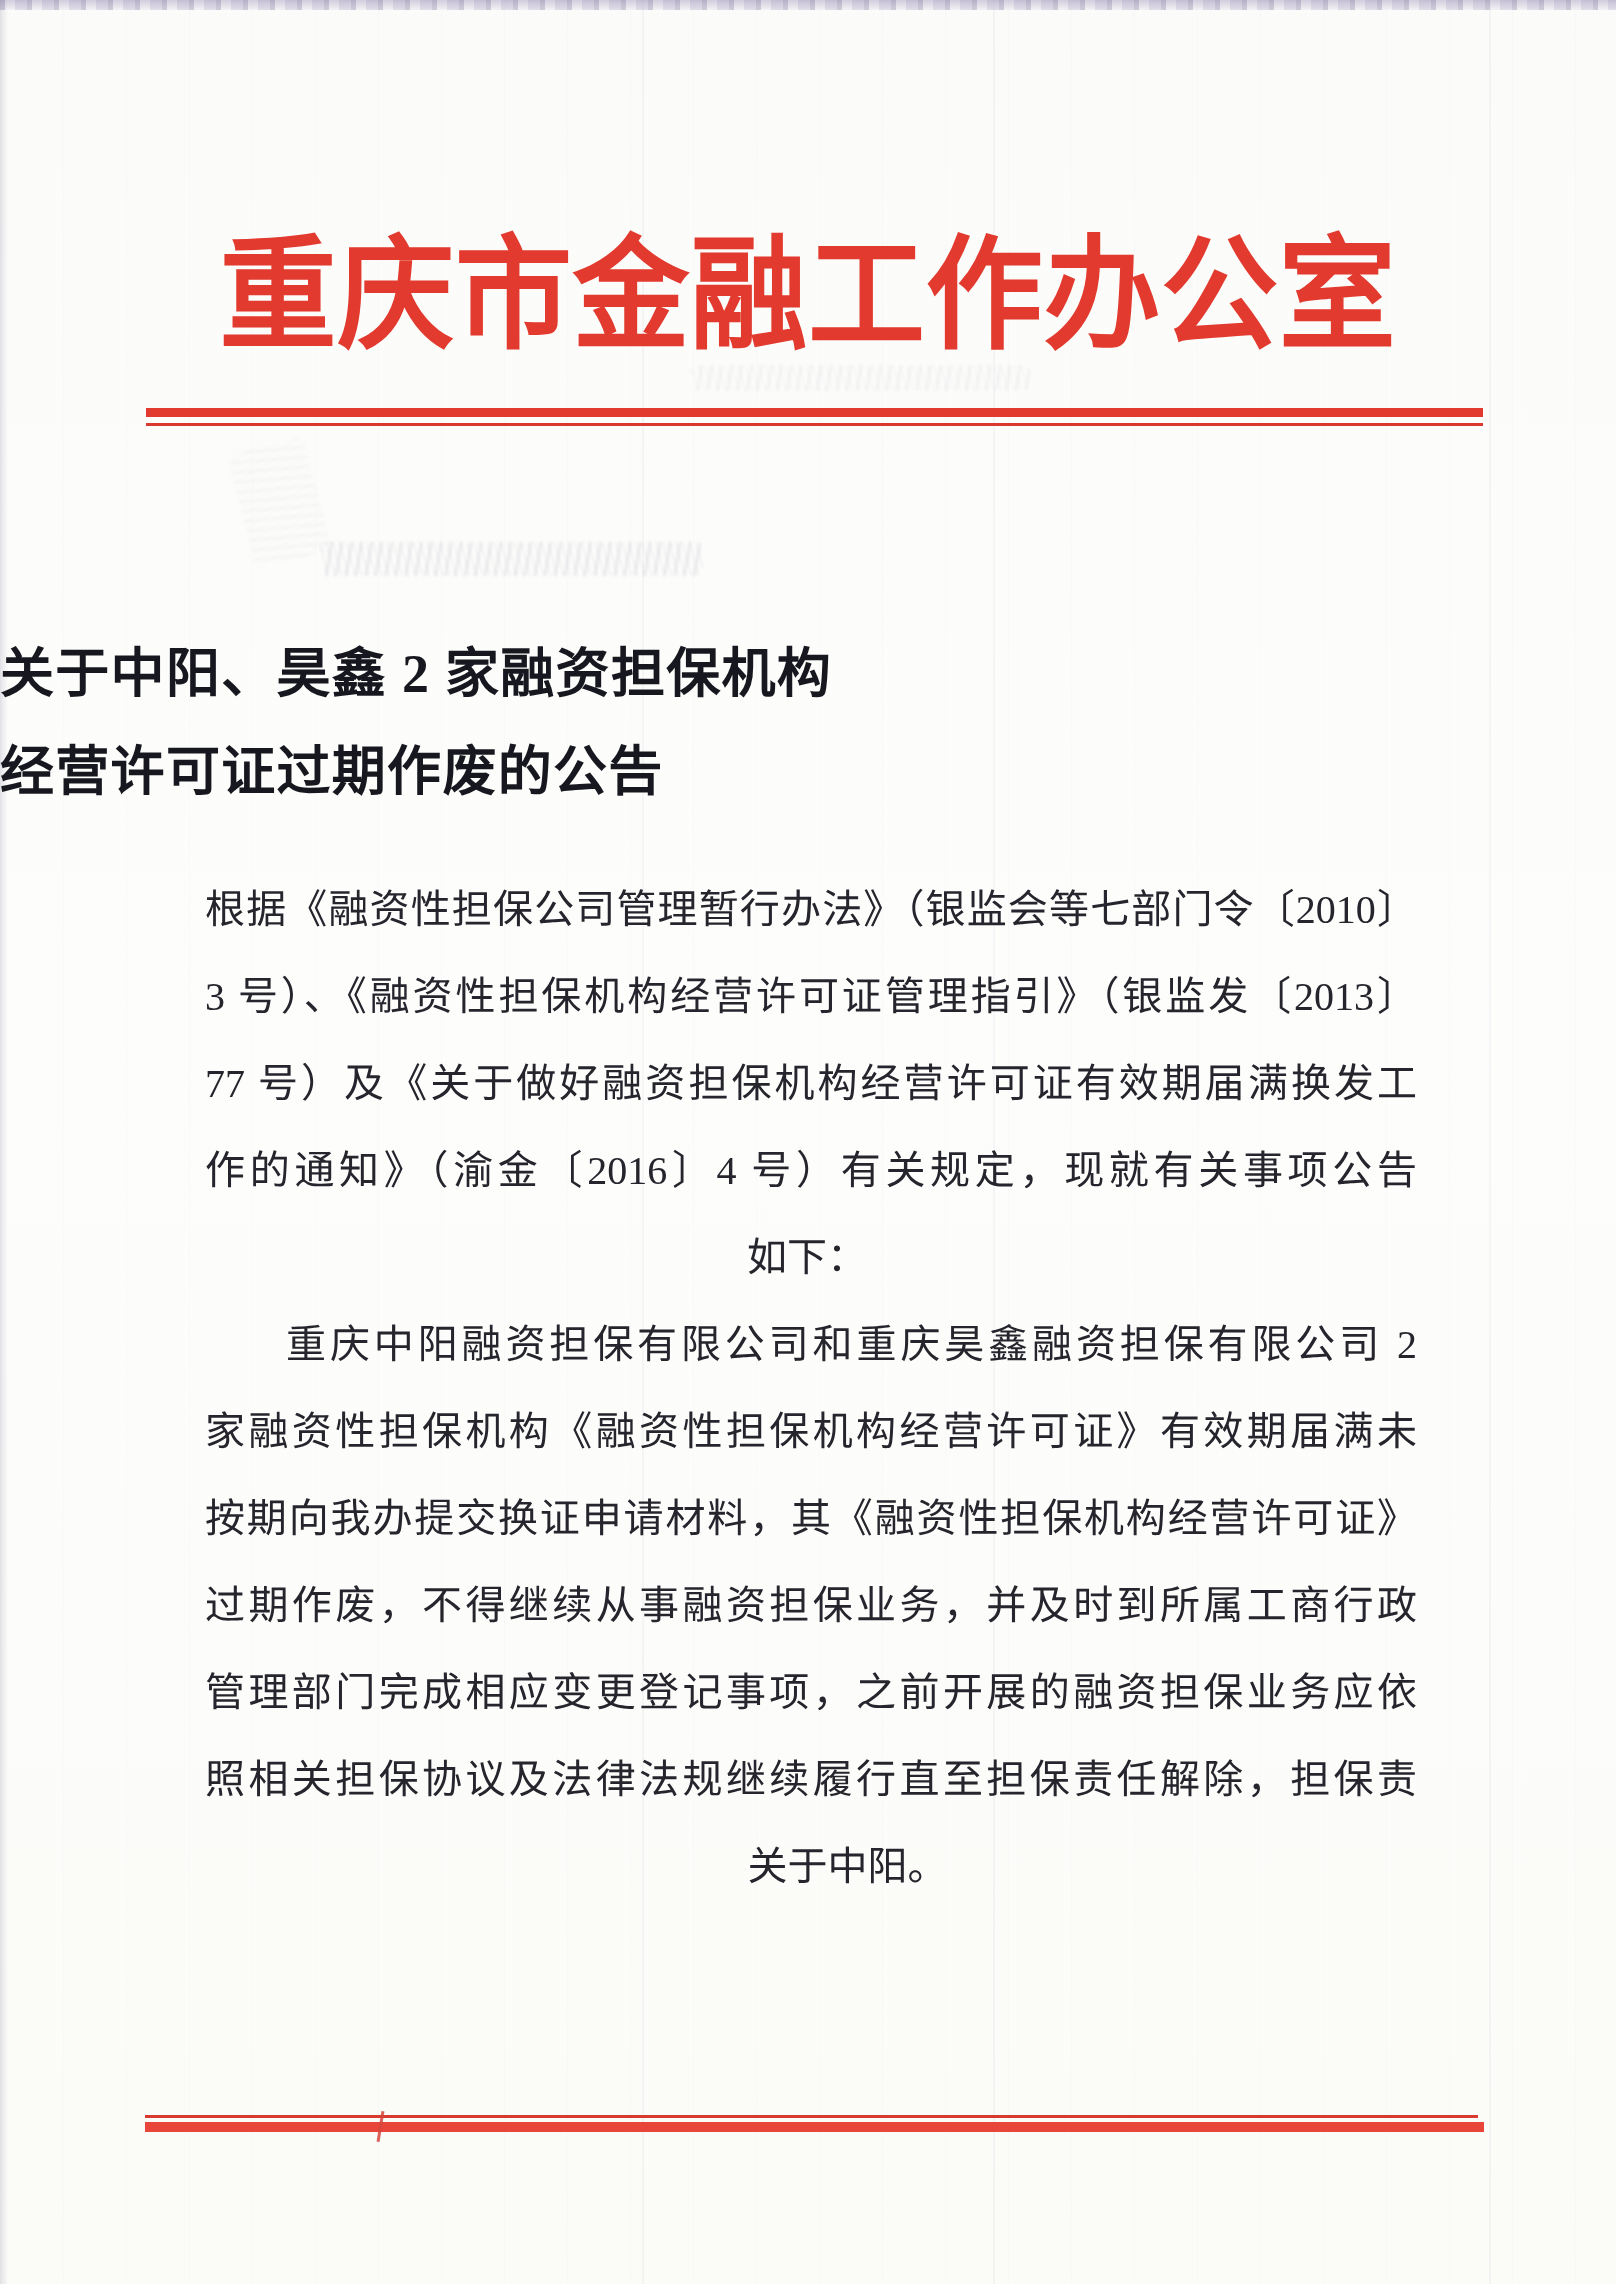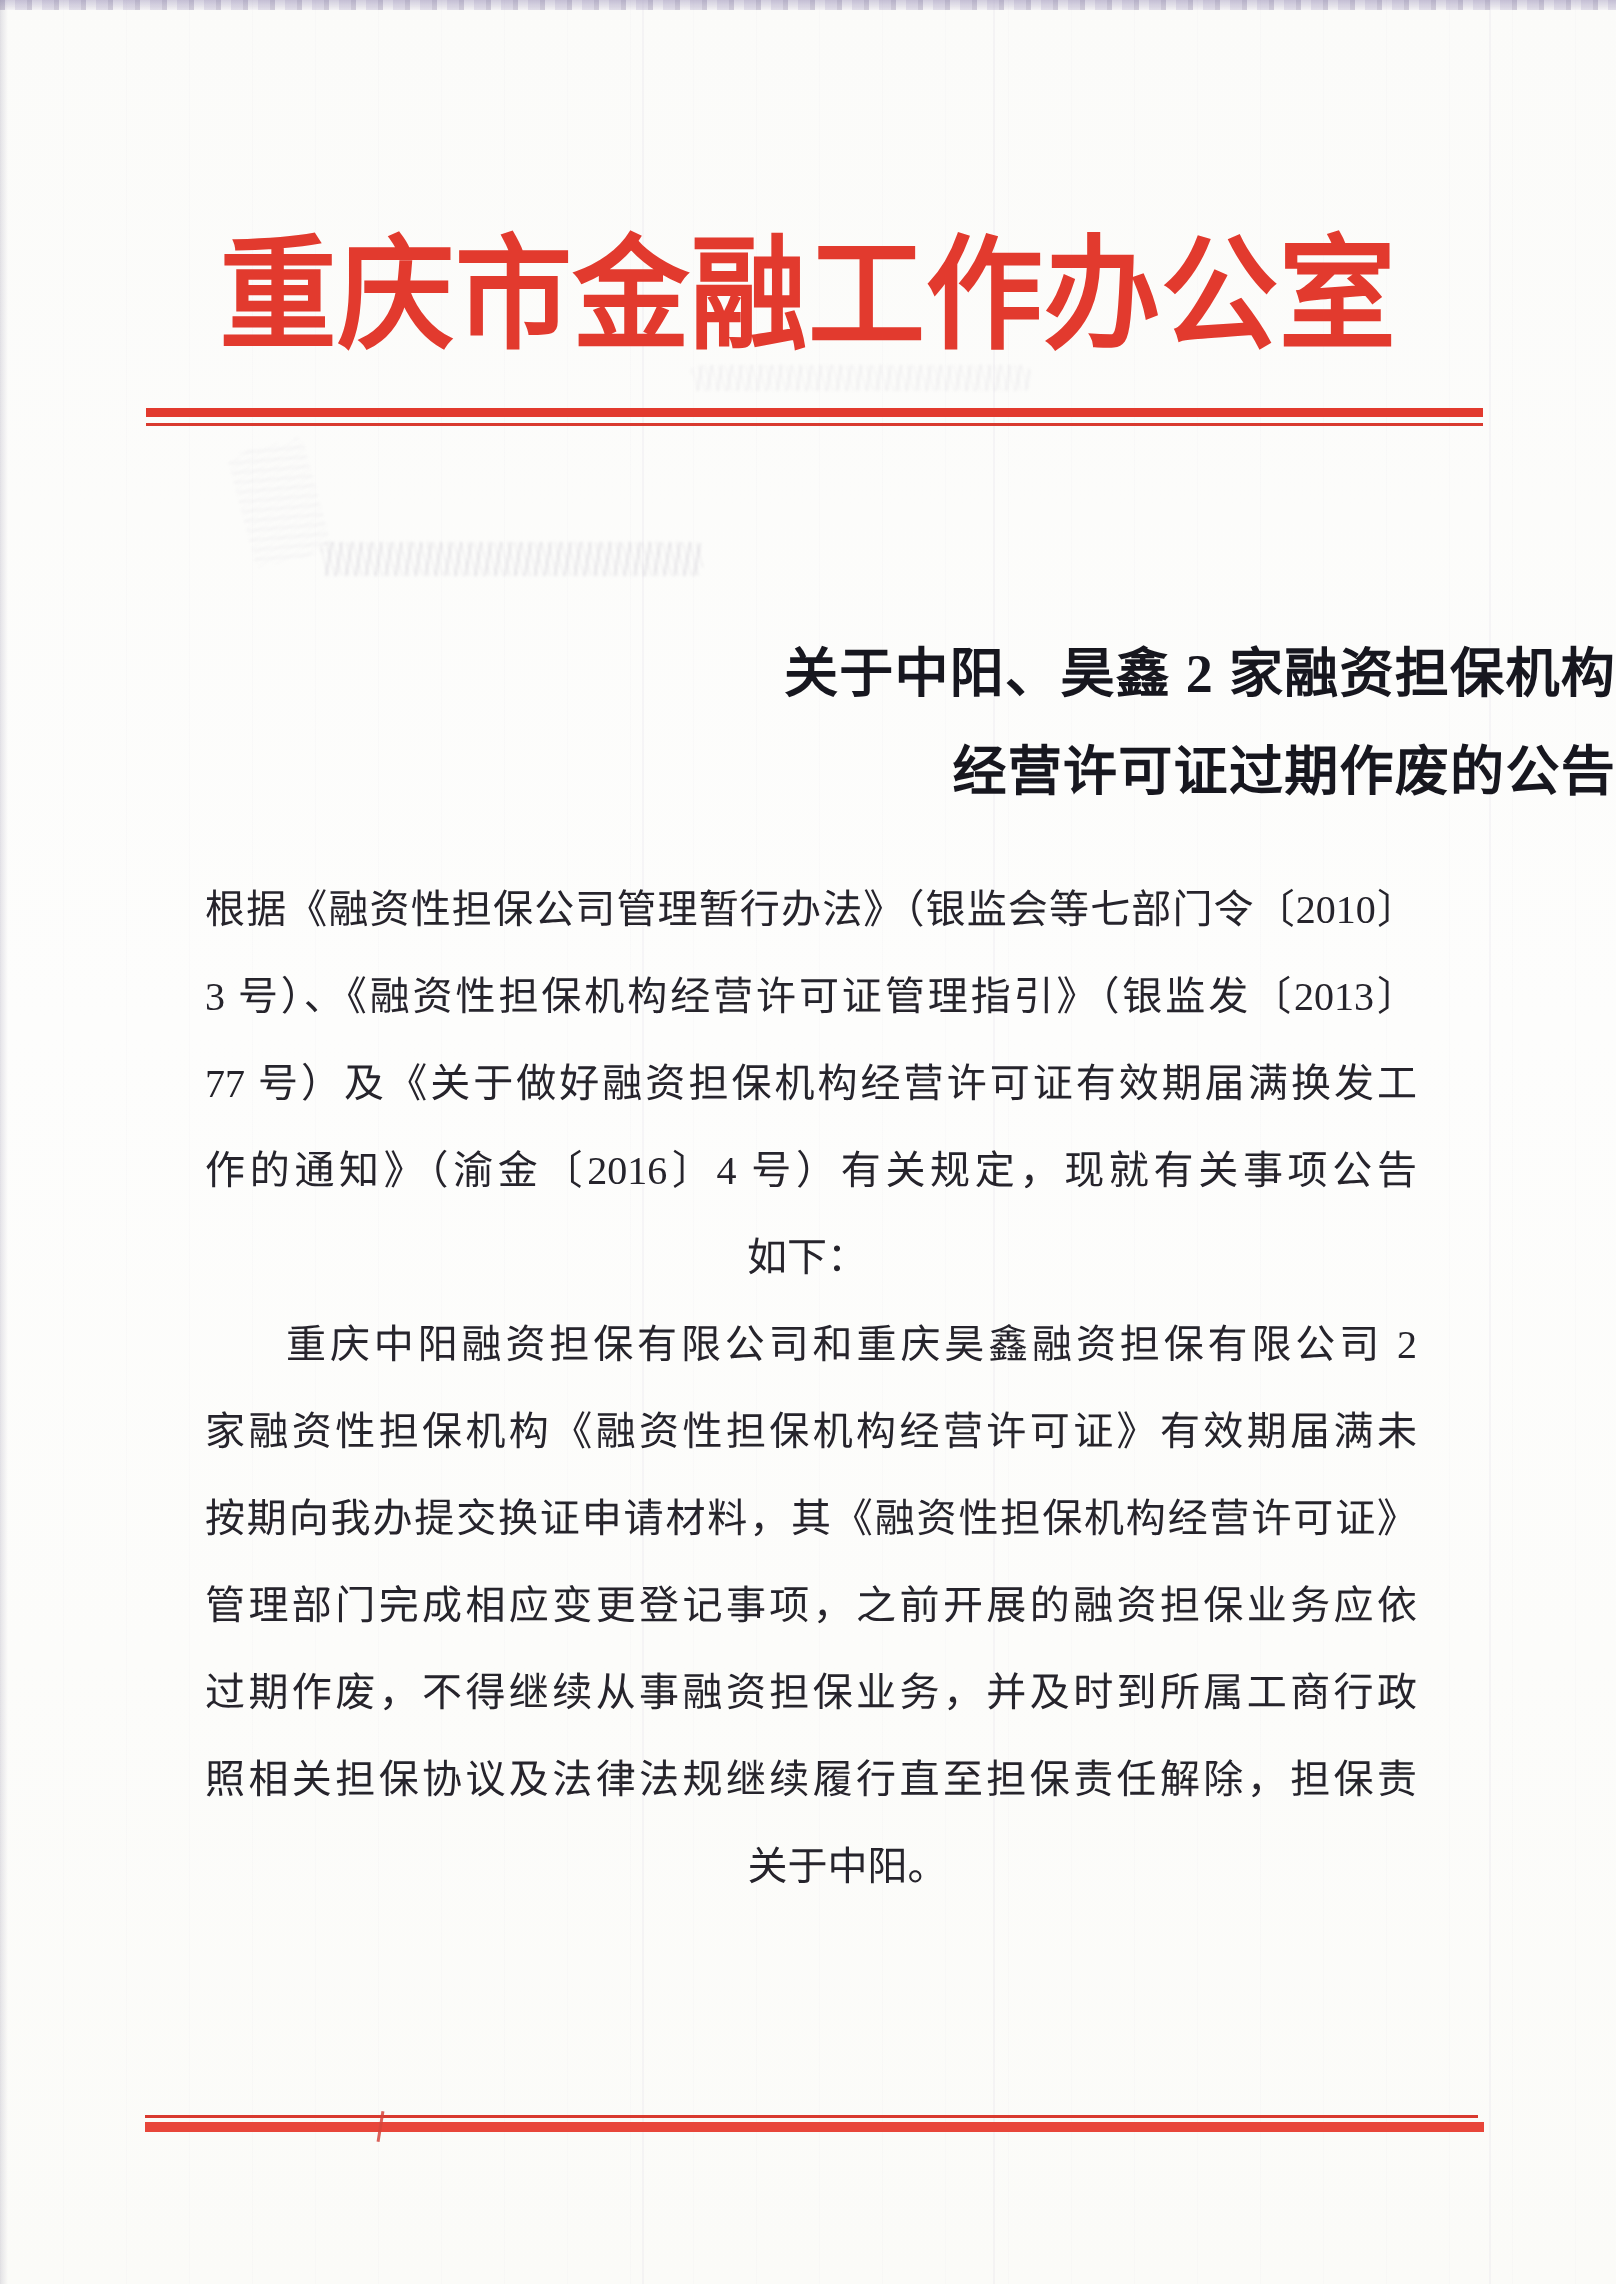--- a/index.html
+++ b/index.html
@@ -74,21 +74,21 @@
   .rule-bot-thick   { left: 145px; top: 2122px; width: 1339px; height: 9.8px; background: #e8463a; }
   .nick {
     position: absolute; left: 379px; top: 2111px; width: 2.6px; height: 31px;
     background: #d5453c; transform: rotate(9deg); opacity: 0.85;
   }
 
   
   .doc-title {
     position: absolute;
     left: 0; top: 625px; width: 100%;
-    text-align: right;
+    text-align: left;
     color: #17171f;
     font-weight: bold;
     font-size: 54px;
     line-height: 98px;
     letter-spacing: 1.3px;
     white-space: nowrap;
   }
 
   
   .body-text {
@@ -139,22 +139,22 @@
 
   <div class="body-text">
     <div class="line j">根据《融资性担保公司管理暂行办法》（银监会等七部门令〔2010〕</div>
     <div class="line j">3 号）、《融资性担保机构经营许可证管理指引》（银监发〔2013〕</div>
     <div class="line j">77 号）及《关于做好融资担保机构经营许可证有效期届满换发工</div>
     <div class="line j">作的通知》（渝金〔2016〕4 号）有关规定，现就有关事项公告</div>
     <div class="line">如下：</div>
     <div class="line j ind">重庆中阳融资担保有限公司和重庆昊鑫融资担保有限公司 2</div>
     <div class="line j">家融资性担保机构《融资性担保机构经营许可证》有效期届满未</div>
     <div class="line j">按期向我办提交换证申请材料，其《融资性担保机构经营许可证》</div>
+    <div class="line j">过期作废，不得继续从事融资担保业务，并及时到所属工商行政</div>
     <div class="line j">管理部门完成相应变更登记事项，之前开展的融资担保业务应依</div>
-    <div class="line j">过期作废，不得继续从事融资担保业务，并及时到所属工商行政</div>
     <div class="line j">照相关担保协议及法律法规继续履行直至担保责任解除，担保责</div>
     <div class="line ind">关于中阳。</div>
   </div>
 
   <div class="rule rule-bot-thin"></div>
   <div class="rule rule-bot-thick"></div>
   <div class="nick"></div>
 
 </div>
 

